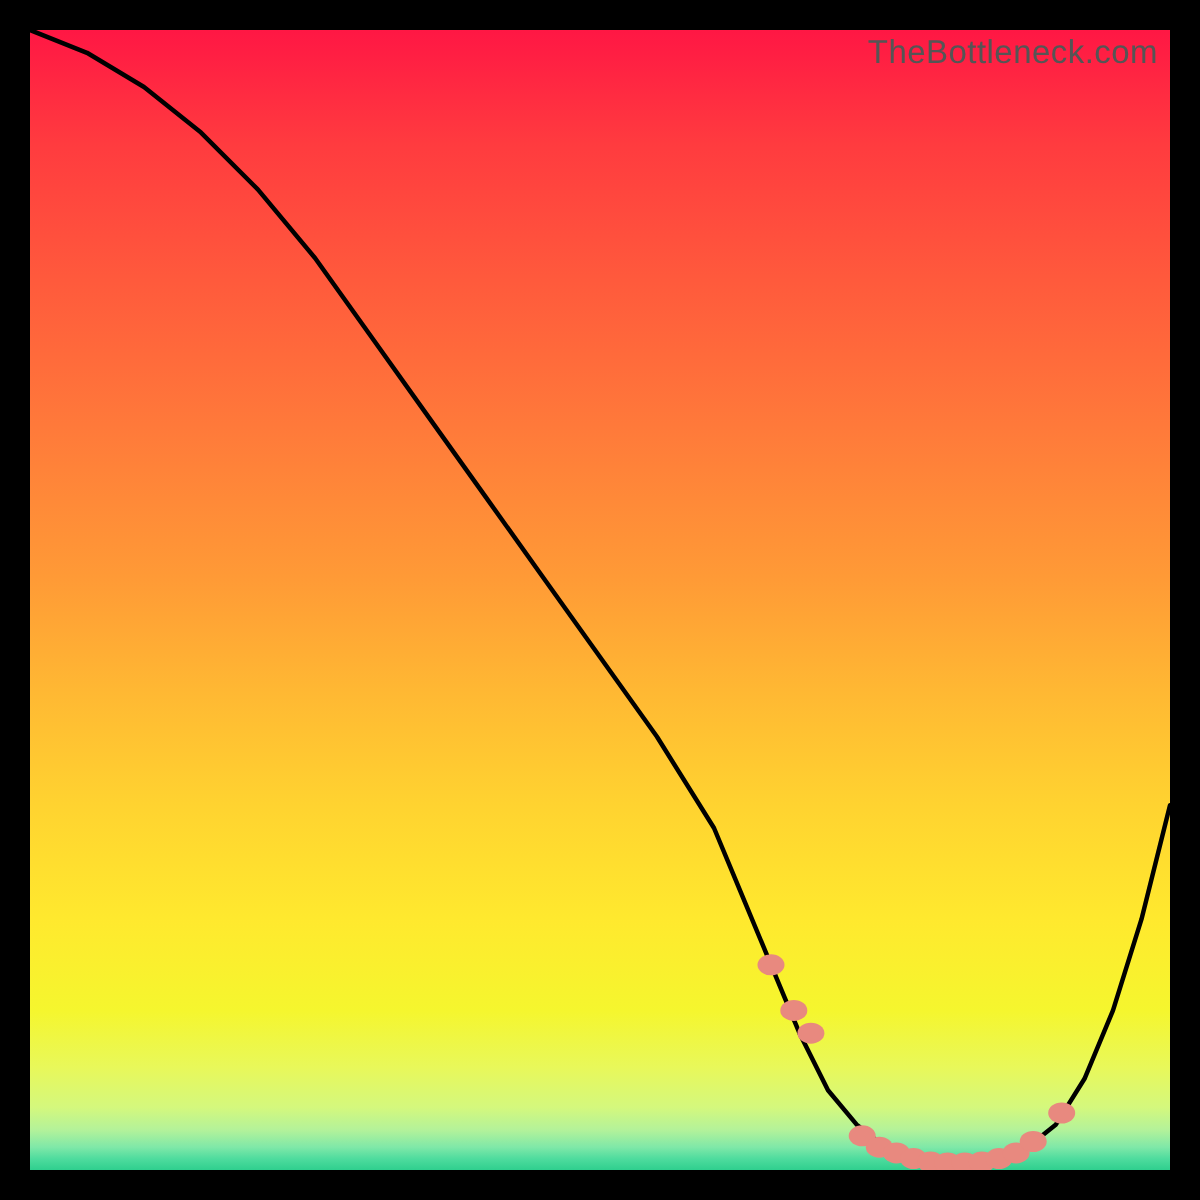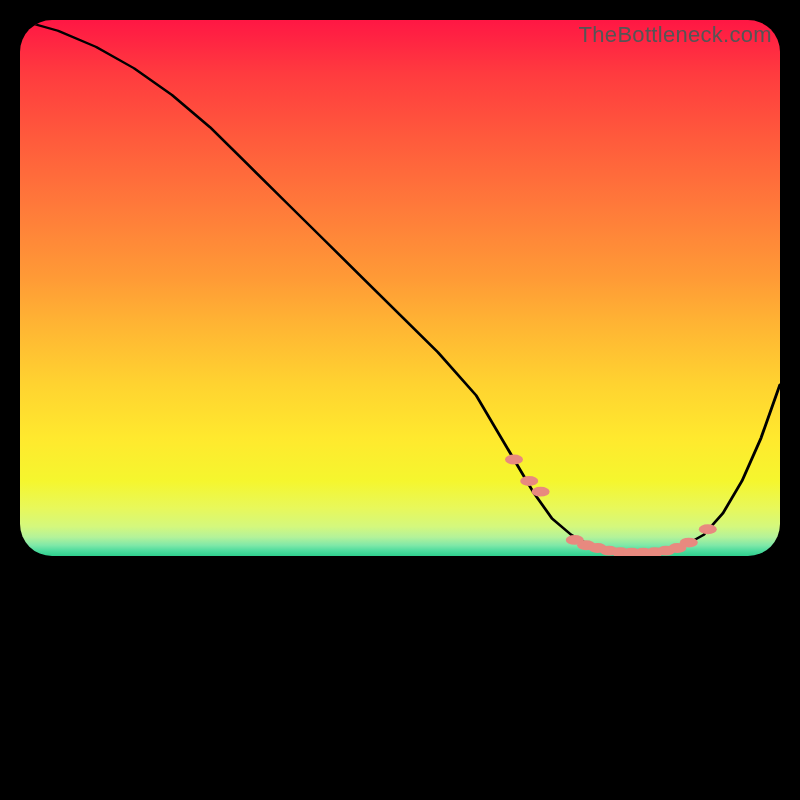--- a/index.html
+++ b/index.html
@@ -17,23 +17,22 @@
     left: 0;
     width: 800px;
     height: 800px;
     background: #000;
   }
   .plot-area {
     position: absolute;
     left: 20px;
     top: 20px;
     width: 760px;
-    height: 536px;
+    height: 760px;
     overflow: hidden;
-    border-radius: 32px;
   }
   .gradient {
     position: absolute;
     left: 0;
     top: 0;
     width: 100%;
     height: 100%;
   }
   .watermark {
     position: absolute;

